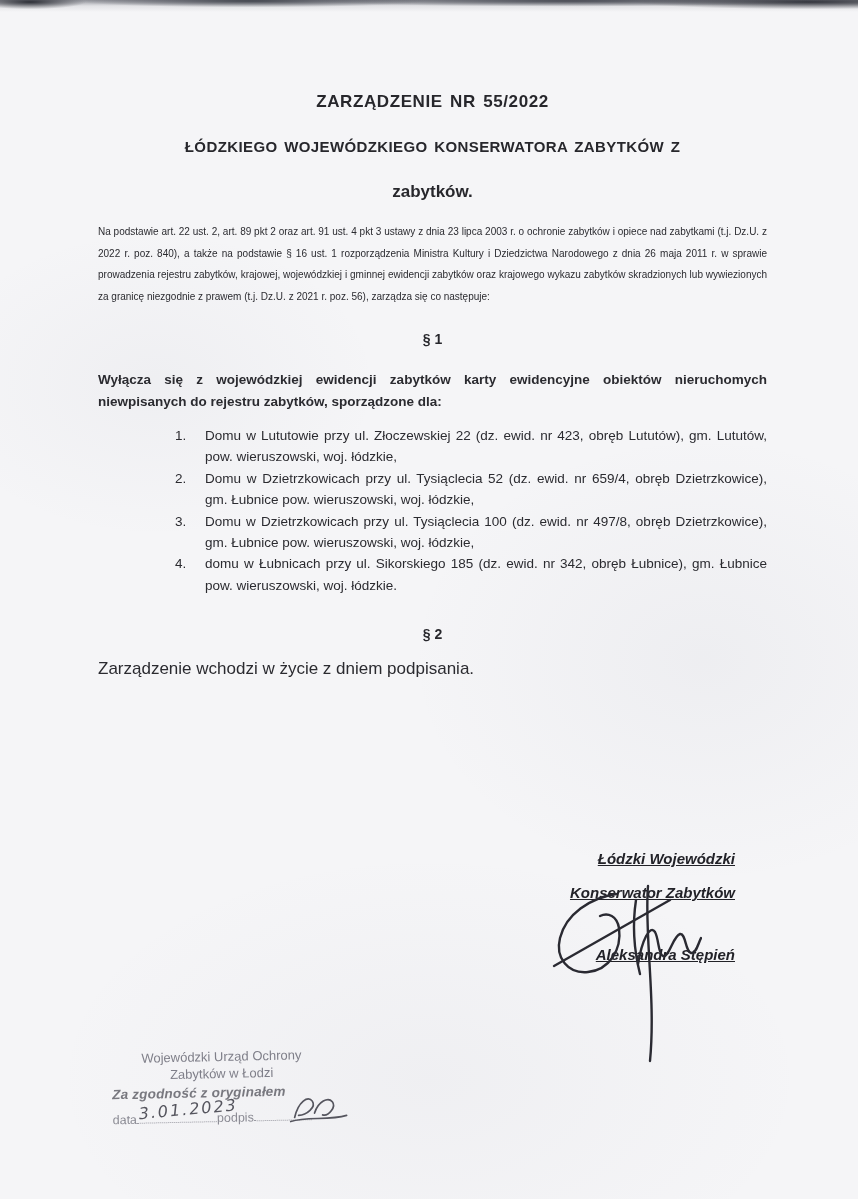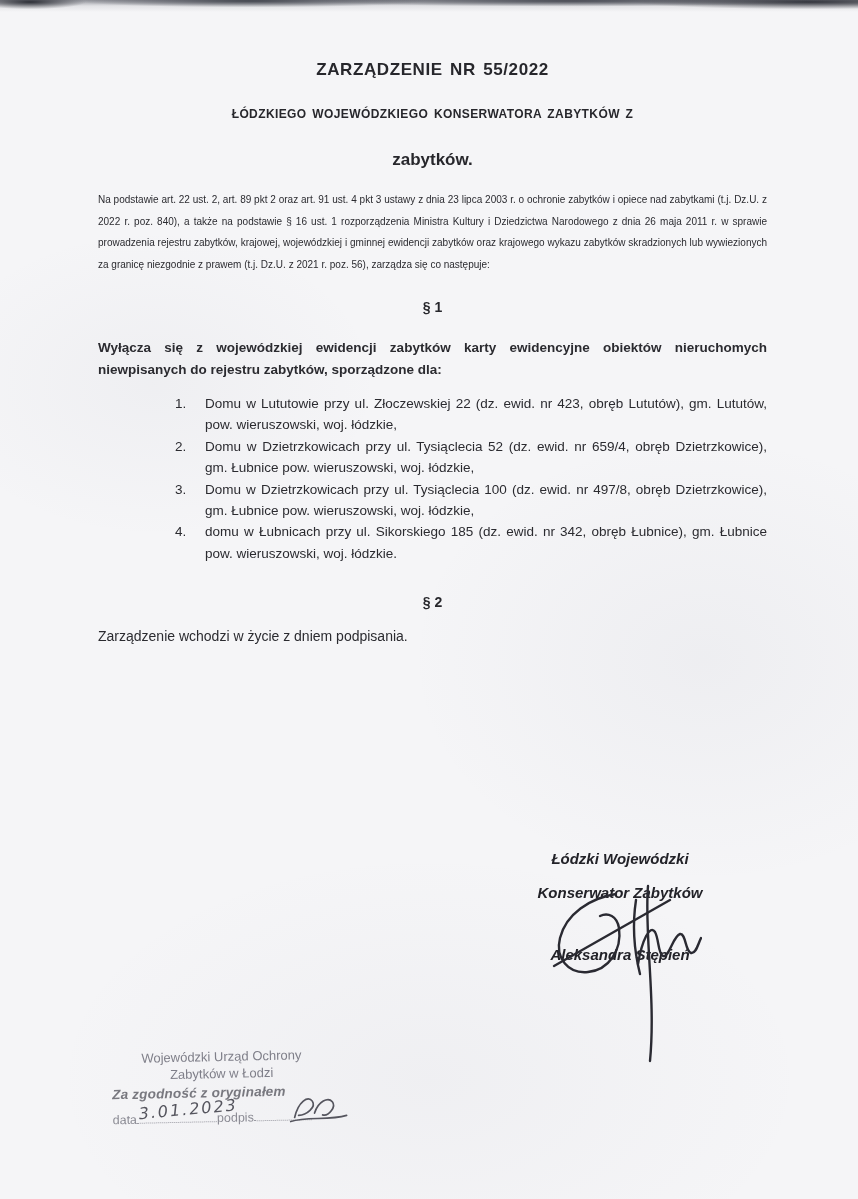--- a/index.html
+++ b/index.html
@@ -21,30 +21,30 @@
     background:
       radial-gradient(70px 9px at 30px 2px, rgba(38,40,48,0.95), transparent 80%),
       radial-gradient(220px 8px at 250px 1px, rgba(45,48,58,0.8), transparent 80%),
       radial-gradient(320px 7px at 570px 1px, rgba(45,48,58,0.75), transparent 80%),
       radial-gradient(220px 9px at 810px 2px, rgba(38,40,48,0.9), transparent 80%),
       linear-gradient(to bottom, rgba(70,73,84,0.55), rgba(122,125,136,0.15) 50%, rgba(0,0,0,0));
   }
   .content { position:absolute; left:98px; right:91px; top:0; }
 
   .h-order {
-    margin-top:60px;
+    margin-top:92px;
     text-align:center;
     font-size:17px; font-weight:bold;
     letter-spacing:0.6px; word-spacing:2px;
     color:#27272c;
   }
   .h-authority {
     margin-top:20px;
     text-align:center;
-    font-size:12px; font-weight:bold;
+    font-size:15px; font-weight:bold;
     line-height:29px;
     letter-spacing:0.4px; word-spacing:2px;
     color:#27272c;
   }
   .h-subject {
     margin-top:16px;
     text-align:center;
     font-size:17px; font-weight:bold;
     line-height:30px;
     color:#27272c;
@@ -66,28 +66,28 @@
     font-size:13.5px; line-height:21.5px;
     text-align:justify;
     font-weight:bold;
   }
   .obj-list { margin-top:13px; margin-left:77px; }
   .obj-item { display:flex; font-size:13.5px; line-height:21.4px; }
   .obj-num { width:30px; flex:0 0 30px; }
   .obj-text { flex:1; text-align:justify; }
   .closing {
     margin-top:16px;
-    font-size:14px; line-height:21.5px;
+    font-size:17px; line-height:21.5px;
   }
 
   .signature-block {
     position:absolute; left:505px; top:850px; width:230px;
-    text-align:center;
+    text-align:right;
     font-weight:bold; font-style:italic;
-    font-size:15px; color:#222228;
+    font-size:15px; color:#222228;text-decoration:underline;
   }
   .sig-line2 { margin-top:17px; }
   .sig-name  { margin-top:45px; }
   .sig-scrawl {
     position:absolute; left:552px; top:878px; width:150px; height:185px;
     z-index:2; pointer-events:none;
   }
 
   .stamp {
     position:absolute; left:112px; top:1048px; width:220px;

